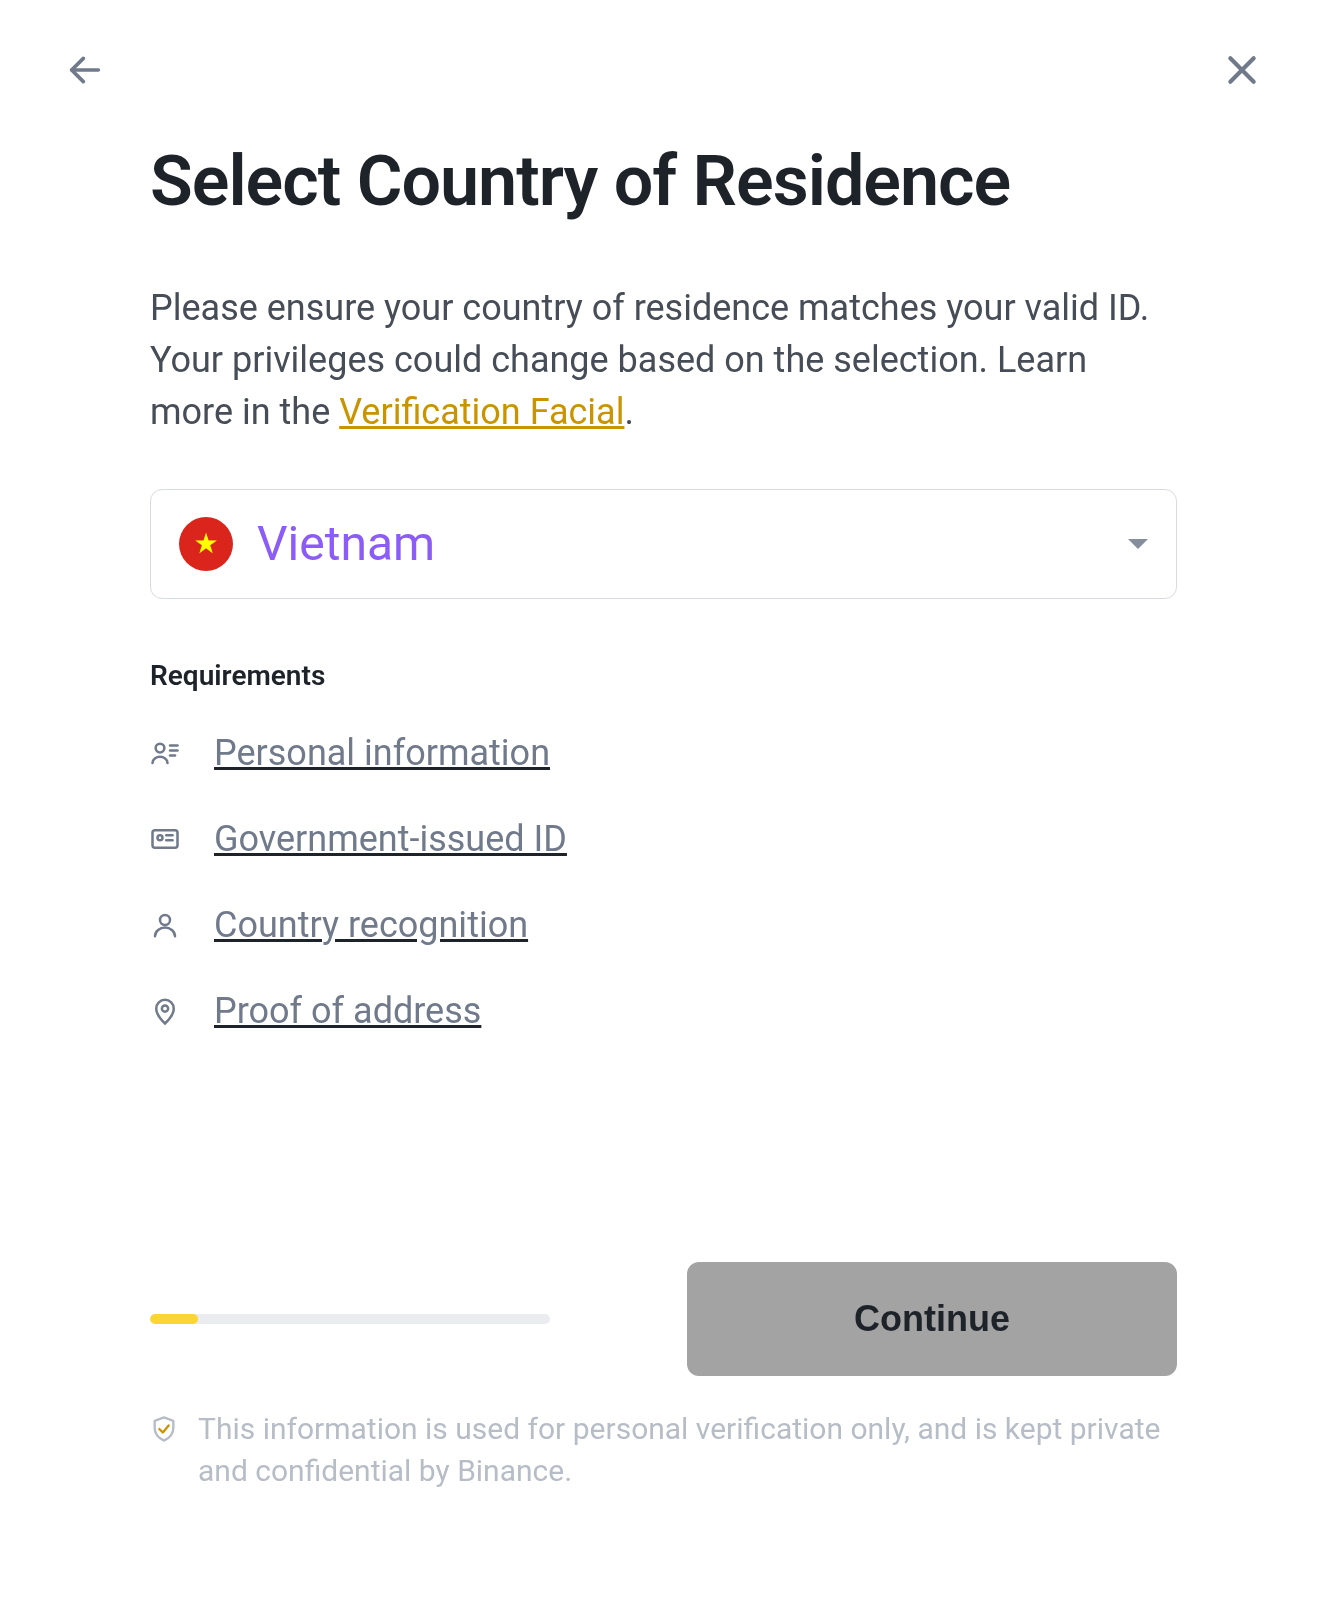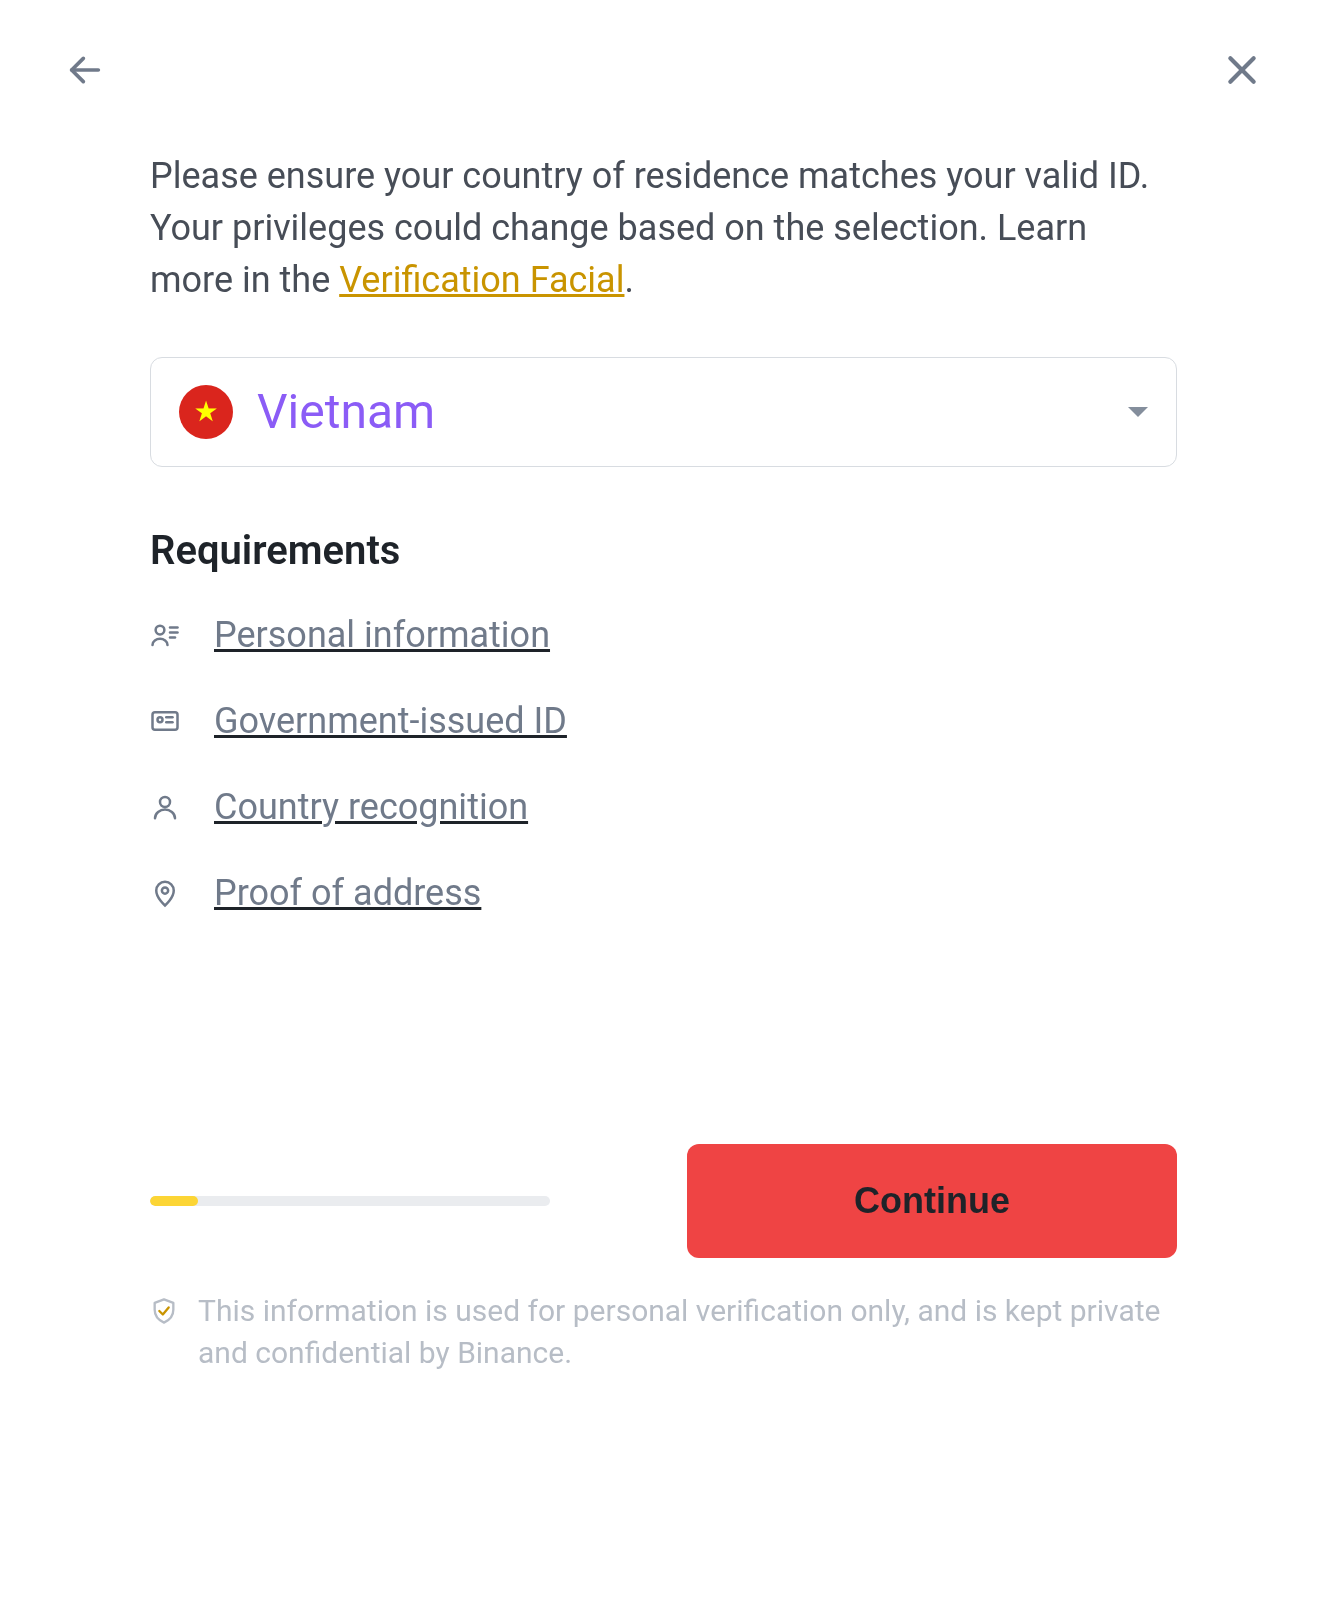--- a/index.html
+++ b/index.html
@@ -82,21 +82,21 @@
     font-weight: 400;
   }
   .caret {
     width: 0;
     height: 0;
     border-left: 10px solid transparent;
     border-right: 10px solid transparent;
     border-top: 10px solid #848e9c;
   }
   .req-title {
-    font-size: 40px;
+    font-size: 28px;
     font-weight: 600;
     margin-top: 60px;
     color: #1e2329;
   }
   .req-list {
     margin-top: 40px;
     display: flex;
     flex-direction: column;
     gap: 44px;
     text-decoration: underline;
@@ -134,21 +134,21 @@
   .progress-fill {
     height: 100%;
     width: 12%;
     background: #fcd535;
     border-radius: 5px;
   }
   .continue-btn {
     flex: 1;
     max-width: 490px;
     height: 114px;
-    background: #ef4444;
+    background: #a3a3a3;
     border: none;
     border-radius: 12px;
     font-size: 36px;
     font-weight: 600;
     color: #1e2329;
     cursor: pointer;
   }
   .disclaimer {
     display: flex;
     gap: 20px;
@@ -175,20 +175,21 @@
   </span>
   <span class="icon-btn">
     <svg width="40" height="40" viewBox="0 0 24 24" fill="none" stroke="currentColor" stroke-width="2.5" stroke-linecap="round">
         <line x1="5" y1="5" x2="19" y2="19"></line>
         <line x1="19" y1="5" x2="5" y2="19"></line>
       </svg>
   </span>
 </div>
 
 <div class="content">
+  <h1 class="title">Select Country of Residence</h1>
 
   <p class="subtitle">
     <span>Please ensure your country of residence matches your valid ID. Your privileges could change based on the selection. Learn more in the </span><a class="link">Verification Facial</a><span>.</span>
   </p>
 
   <div class="select-box">
     <div class="select-left">
       <span class="flag">
           <span class="flag-star">★</span>
         </span>

